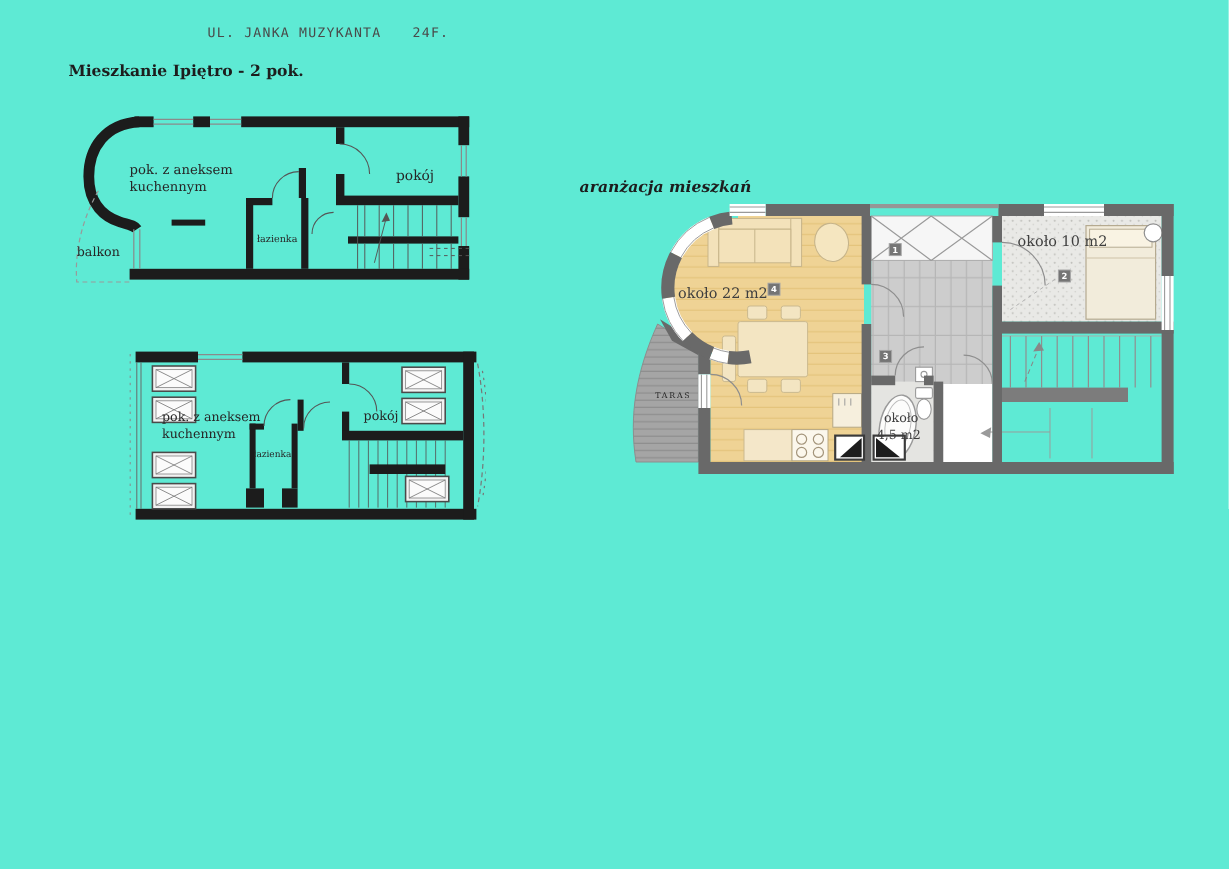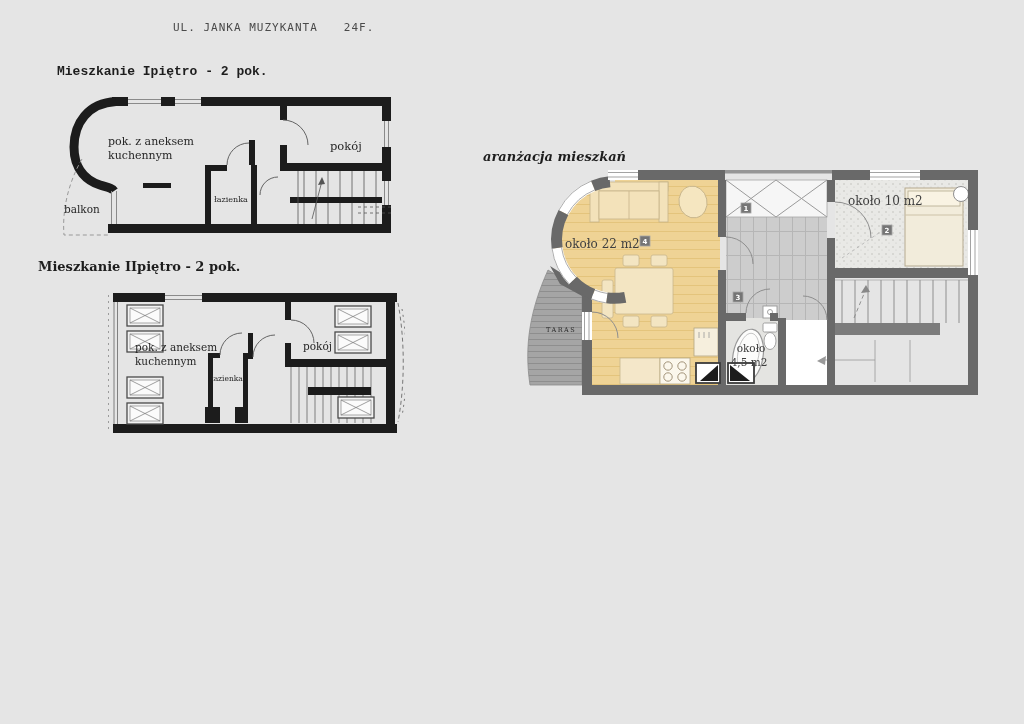--- a/index.html
+++ b/index.html
@@ -1,41 +1,40 @@
 <!DOCTYPE html>
 <html><head>
 <meta charset="utf-8">
 <style>
   html,body{margin:0;padding:0;background:#fff;}
-  .page{position:relative;width:1024px;height:724px;background:#e5e5e5;overflow:hidden;
+  .page{position:relative;width:1024px;height:724px;background:#5eead4;overflow:hidden;
         font-family:"DejaVu Serif", serif;}
   .scan-header{position:absolute;left:173px;top:21px;
         font-family:"DejaVu Sans Mono", monospace;font-size:11px;color:#4a4a4a;
         letter-spacing:1px;white-space:nowrap;}
   .scan-header .num{margin-left:26px;}
   .plan-title{position:absolute;font-size:13px;font-weight:bold;color:#1d1d1d;white-space:nowrap;}
-  #title1{left:57px;top:64px;font-family:Liberation Mono, monospace;}
+  #title1{left:57px;top:52px;}
   #title2{left:38px;top:259px;}
   #title3{left:483px;top:149px;font-style:italic;}
   svg.plan{position:absolute;}
   svg text{font-family:"DejaVu Serif", serif;fill:#262626;}
   svg text.badge-num{font-family:"DejaVu Sans", sans-serif;fill:#ffffff;font-weight:bold;}
   svg text.area{fill:#3e3e3e;}
 </style>
 </head>
 <body>
 
 <div class="page">
 
   <div class="scan-header">
     <span>UL. JANKA MUZYKANTA</span><span class="num">24F.</span>
   </div>
 
   <div class="plan-title" id="title1">Mieszkanie Ipiętro - 2 pok.</div>
-  <div class="plan-title" id="title2">Mieszkanie IIpiętro - 2 pok.</div>
   <div class="plan-title" id="title3">aranżacja mieszkań</div>
 
   <svg class="plan" style="left:58px;top:85px" width="340" height="165" viewBox="0 0 340 165">
     <g fill="#1c1c1c">
       <rect x="54" y="12" width="16" height="9"></rect>
       <rect x="103" y="12" width="14" height="9"></rect>
       <rect x="143" y="12" width="190" height="9"></rect>
       <rect x="324" y="12" width="9" height="24"></rect>
       <rect x="324" y="62" width="9" height="34"></rect>
       <rect x="324" y="120" width="9" height="28"></rect>

